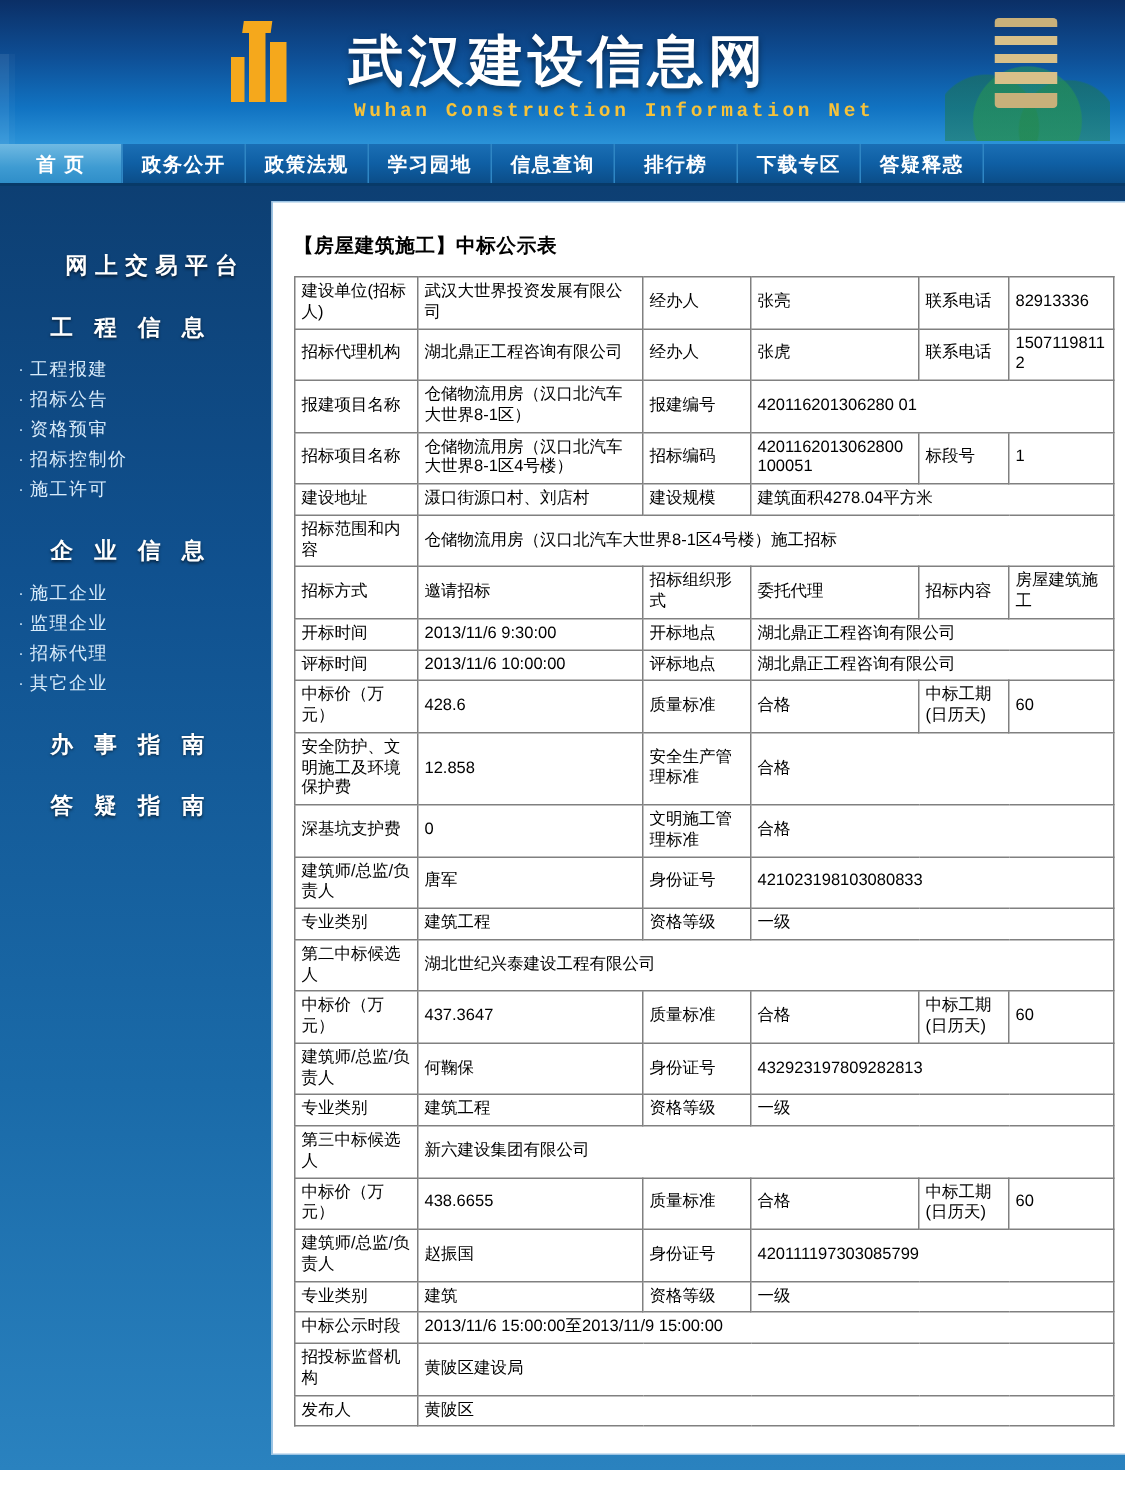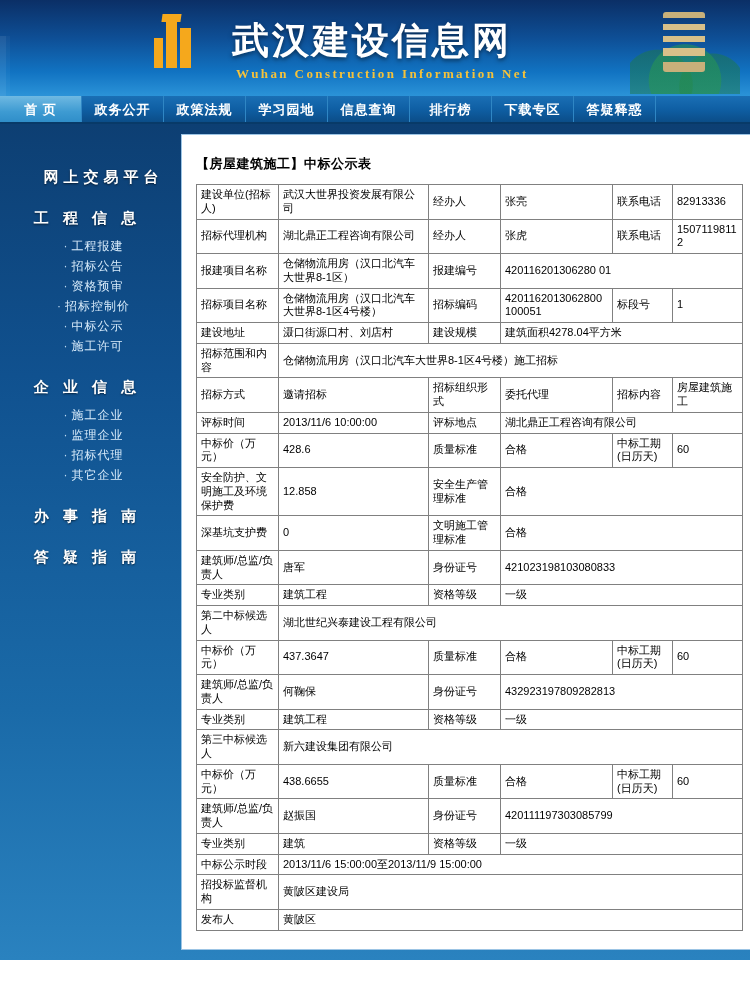--- a/index.html
+++ b/index.html
@@ -81,21 +81,21 @@
     text-shadow: 0 2px 4px rgba(0,0,0,.5);
     font-family: "Liberation Sans", sans-serif;
   }
   .site-subtitle {
     position: absolute;
     left: 236px; top: 66px;
     color: #f6c23a;
     font-size: 13px;
     font-weight: bold;
     letter-spacing: 2.4px;
-    font-family: Liberation Serif, serif;
+    font-family: Liberation Mono, monospace;
   }
 
   
   .nav {
     display: flex;
     height: 28px;
     background: linear-gradient(180deg, #1a6fb5 0%, #12year 0%, #0f5fa4 50%, #0b4d88 100%);
     background: linear-gradient(180deg, #1a6fb5 0%, #0f5fa4 50%, #0b4d88 100%);
     border-bottom: 2px solid #083a68;
   }
@@ -138,21 +138,20 @@
     letter-spacing: 5px;
     text-align: center;
     margin: 22px 0 8px 0;
     text-shadow: 0 1px 2px rgba(0,0,0,.6);
   }
   .side-title.first { margin-top: 14px; padding-left: 32px; }
   .side-link {
     color: #d9ecfb;
     font-size: 12px;
     letter-spacing: 1px;
-    text-align: center;
     line-height: 20px;
     cursor: pointer;
     padding-left: 12px;
   }
   .side-link:before { content: "·"; margin-right: 3px; color:#bcd9f2; }
 
   
   .content-wrap {
     flex: 1;
     padding: 10px 18px 10px 6px;
@@ -226,21 +225,20 @@
 <div class="page">
 
   <div class="sidebar">
     <div class="side-title first">网上交易平台</div>
 
     <div class="side-title">工 程 信 息</div>
     <div class="side-link">工程报建</div>
     <div class="side-link">招标公告</div>
     <div class="side-link">资格预审</div>
     <div class="side-link">招标控制价</div>
-    <div class="side-link">中标公示</div>
     <div class="side-link">施工许可</div>
 
     <div class="side-title">企 业 信 息</div>
     <div class="side-link">施工企业</div>
     <div class="side-link">监理企业</div>
     <div class="side-link">招标代理</div>
     <div class="side-link">其它企业</div>
 
     <div class="side-title">办 事 指 南</div>
     <div class="side-title">答 疑 指 南</div>
@@ -309,20 +307,26 @@
 
         <tr>
           <td class="lbl">招标方式</td>
           <td>邀请招标</td>
           <td class="lbl">招标组织形式</td>
           <td>委托代理</td>
           <td class="lbl">招标内容</td>
           <td>房屋建筑施工</td>
         </tr>
 
+        <tr>
+          <td class="lbl">开标时间</td>
+          <td>2013/11/6 9:30:00</td>
+          <td class="lbl">开标地点</td>
+          <td colspan="3">湖北鼎正工程咨询有限公司</td>
+        </tr>
 
         <tr>
           <td class="lbl">评标时间</td>
           <td>2013/11/6 10:00:00</td>
           <td class="lbl">评标地点</td>
           <td colspan="3">湖北鼎正工程咨询有限公司</td>
         </tr>
 
 
 

